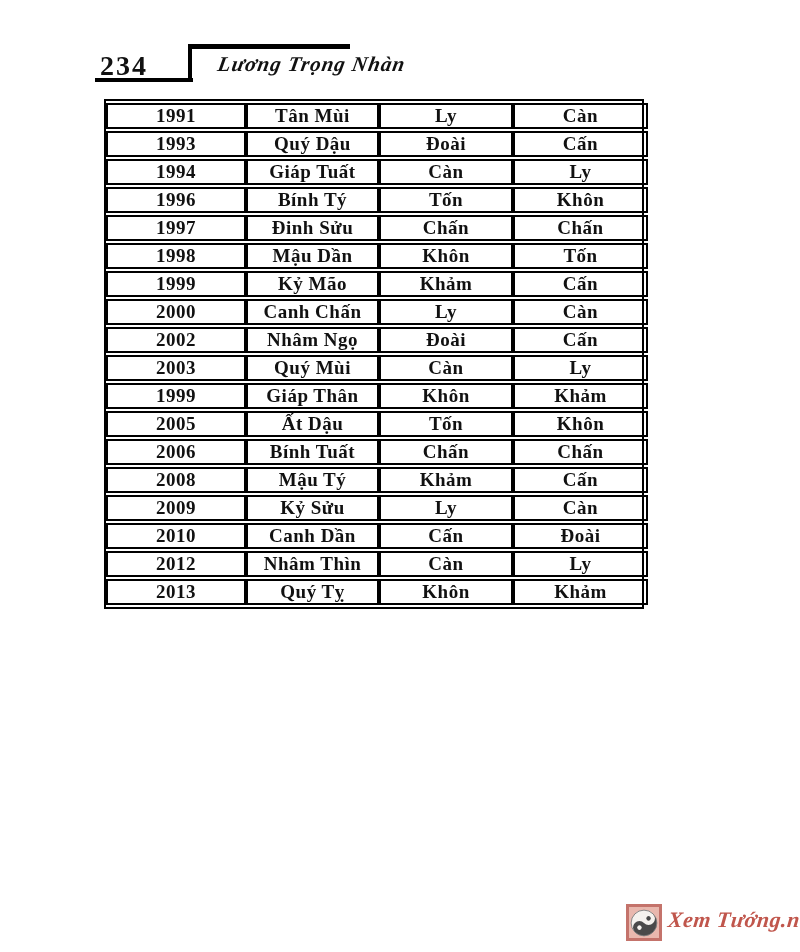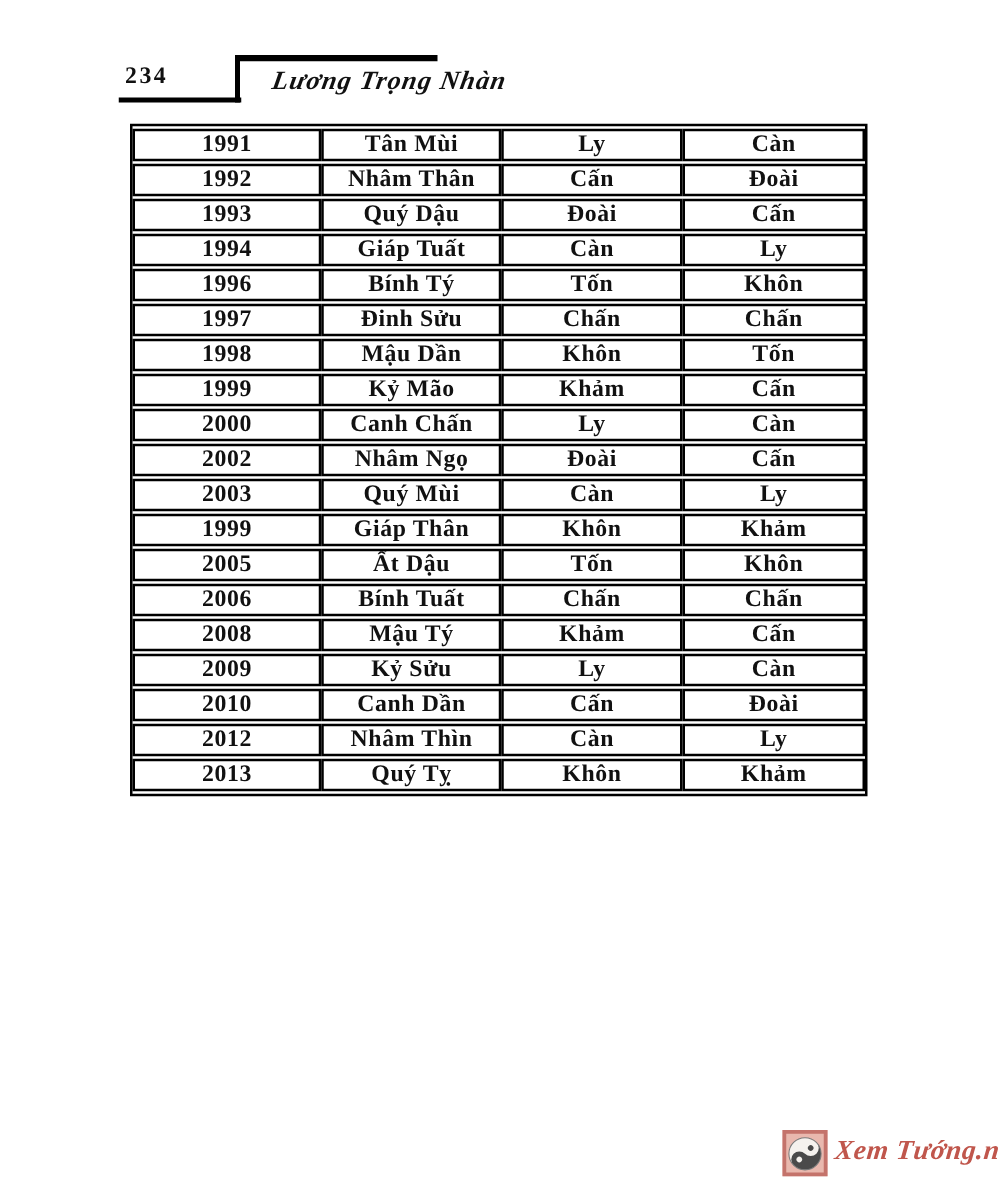--- a/index.html
+++ b/index.html
@@ -8,21 +8,21 @@
     width: 800px; height: 952px;
     position: relative;
     font-family: "Liberation Serif", "DejaVu Serif", serif;
     color: #111;
     overflow: hidden;
   }
 
   
   .page-number {
     position: absolute; left: 100px; top: 50px;
-    font-size: 19px; font-weight: 700; letter-spacing: 2px;
+    font-size: 28px; font-weight: 700; letter-spacing: 2px;
   }
   .page-number-underline {
     position: absolute; left: 95px; top: 78px;
     width: 98px; height: 4px; background: #000;
   }
   .header-corner-vertical {
     position: absolute; left: 188px; top: 46px;
     width: 4px; height: 36px; background: #000;
   }
   .header-top-rule {
@@ -33,21 +33,21 @@
     position: absolute; left: 218px; top: 52px;
     font-size: 21px; font-weight: 700; font-style: italic;
     transform: skewX(-10deg);
     letter-spacing: 1px;
     white-space: nowrap;
   }
 
   
   .table-wrap {
     position: absolute; left: 104px; top: 99px;
-    width: 590px;
+    width: 540px;
     border: 2px solid #000;
     background: #fff;
   }
   table.year-table {
     width: 100%;
     border-collapse: separate;
     border-spacing: 0 2px;
     table-layout: fixed;
   }
   table.year-table td {
@@ -106,26 +106,20 @@
         <col class="c2">
         <col class="c3">
         <col class="c4">
     </colgroup>
     <tbody>
         <tr>
           <td>1991</td>
           <td>Tân Mùi</td>
           <td>Ly</td>
           <td>Càn</td>
-        </tr>
-        <tr>
-          <td>1992</td>
-          <td>Nhâm Thân</td>
-          <td>Cấn</td>
-          <td>Đoài</td>
         </tr>
         <tr>
           <td>1993</td>
           <td>Quý Dậu</td>
           <td>Đoài</td>
           <td>Cấn</td>
         </tr>
         <tr>
           <td>1994</td>
           <td>Giáp Tuất</td>

